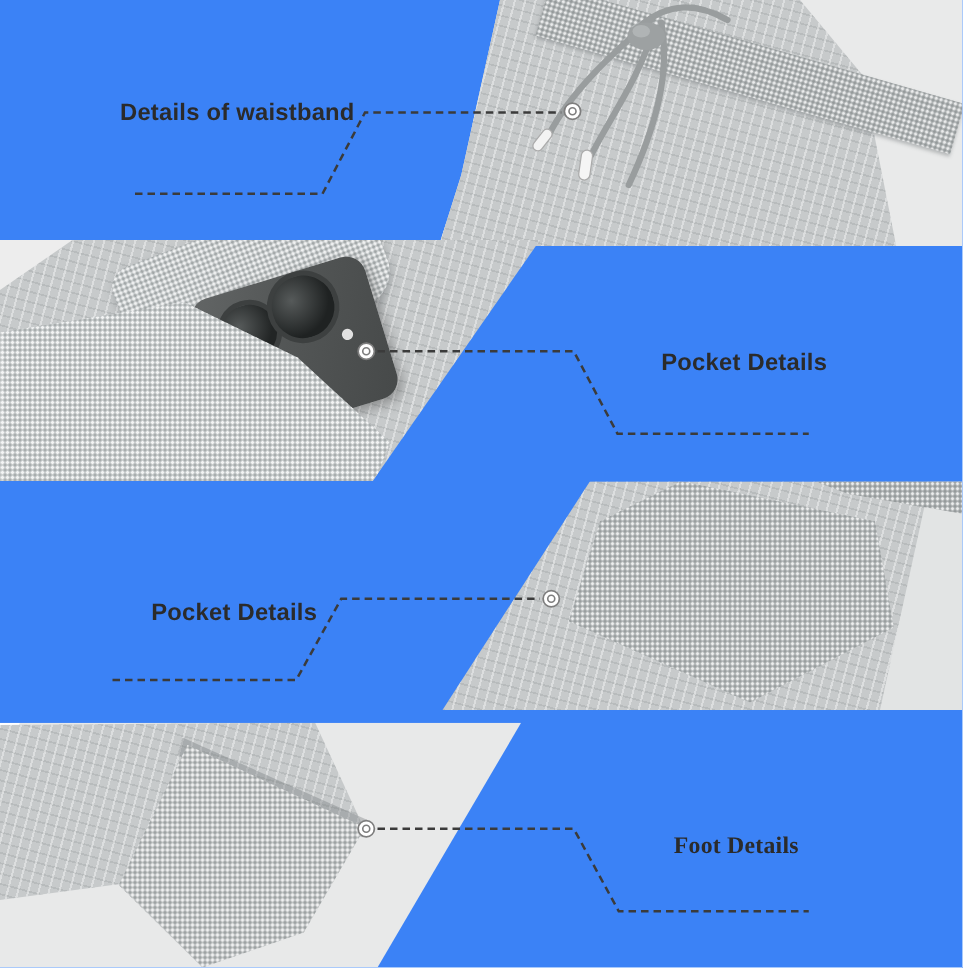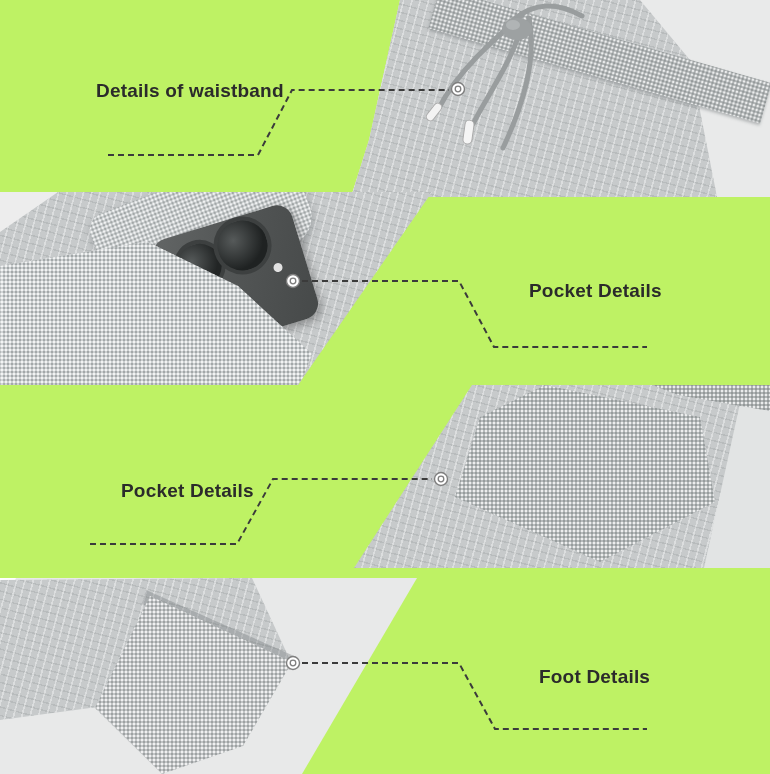--- a/index.html
+++ b/index.html
@@ -1,16 +1,16 @@
 <!DOCTYPE html>
 <html><head>
 <meta charset="utf-8">
 <style>
   html,body{margin:0;padding:0;background:#fff;}
-  .stage{position:relative;width:770px;height:774px;background:#bef264;overflow:hidden;
+  .stage{position:relative;width:770px;height:774px;background:#3b82f6;overflow:hidden;
          font-family:"Liberation Sans",sans-serif;}
   .abs{position:absolute;}
   
   .waffle{
     background-color:#c7cacb;
     background-image:
       repeating-linear-gradient(105deg, rgba(255,255,255,0.38) 0 1.6px, rgba(0,0,0,0) 1.6px 8px),
       repeating-linear-gradient(15deg, rgba(148,153,154,0.30) 0 1.4px, rgba(0,0,0,0) 1.4px 8px);
   }
   .dots{
@@ -127,15 +127,15 @@
     </g>
     <g>
       <circle cx="293" cy="663" r="6.5" fill="#ffffff" stroke="#7e7e7e" stroke-width="1.4"></circle>
       <circle cx="293" cy="663" r="2.8" fill="none" stroke="#7e7e7e" stroke-width="1.3"></circle>
     </g>
   </svg>
 
   <div class="callout-label" style="left:96px;top:80px;">Details of waistband</div>
   <div class="callout-label" style="left:529px;top:280px;">Pocket Details</div>
   <div class="callout-label" style="left:121px;top:480px;">Pocket Details</div>
-  <div class="callout-label" style="left:539px;top:666px;">Foot Details</div>
+  <div class="callout-label" style="left:539px;top:666px;font-family:Liberation Serif, serif;">Foot Details</div>
 
 </div>
 
 </body></html>

